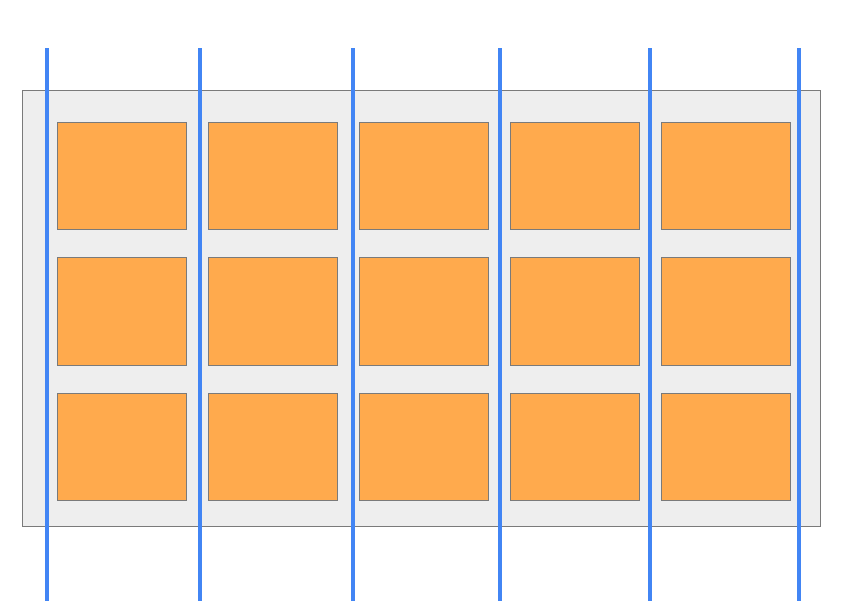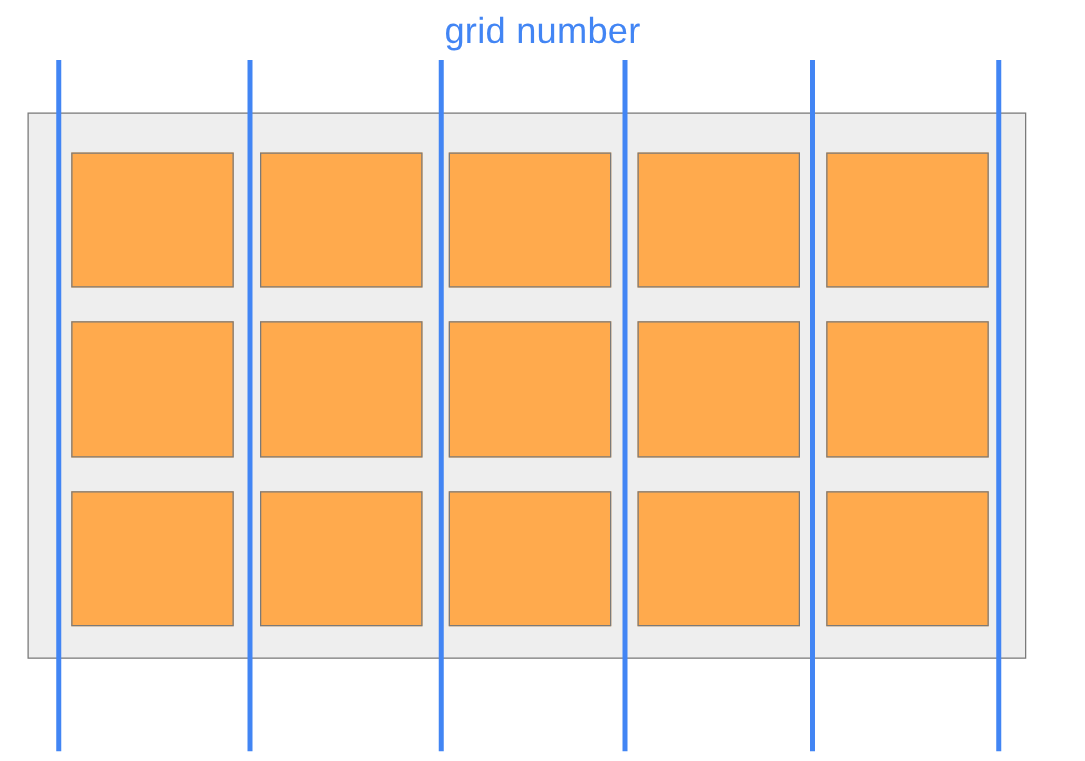--- a/index.html
+++ b/index.html
@@ -69,21 +69,20 @@
     width: 4px;
     height: 553px;
     background: #4285f4;
   }
 </style>
 </head>
 <body>
 
 <div id="stage">
 
-  <div id="title">grid number</div>
 
   <div id="grid-container">
     <div class="grid-item"></div>
     <div class="grid-item"></div>
     <div class="grid-item"></div>
     <div class="grid-item"></div>
     <div class="grid-item"></div>
     <div class="grid-item"></div>
     <div class="grid-item"></div>
     <div class="grid-item"></div>

